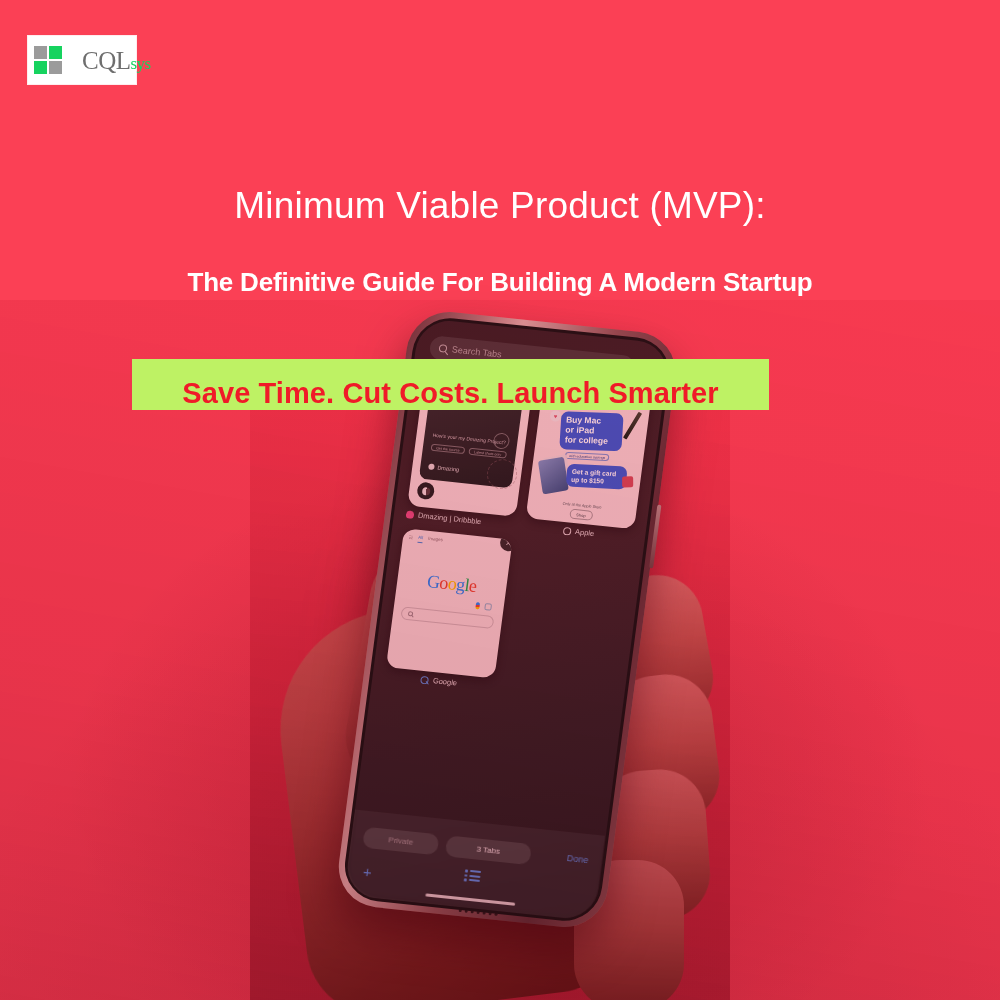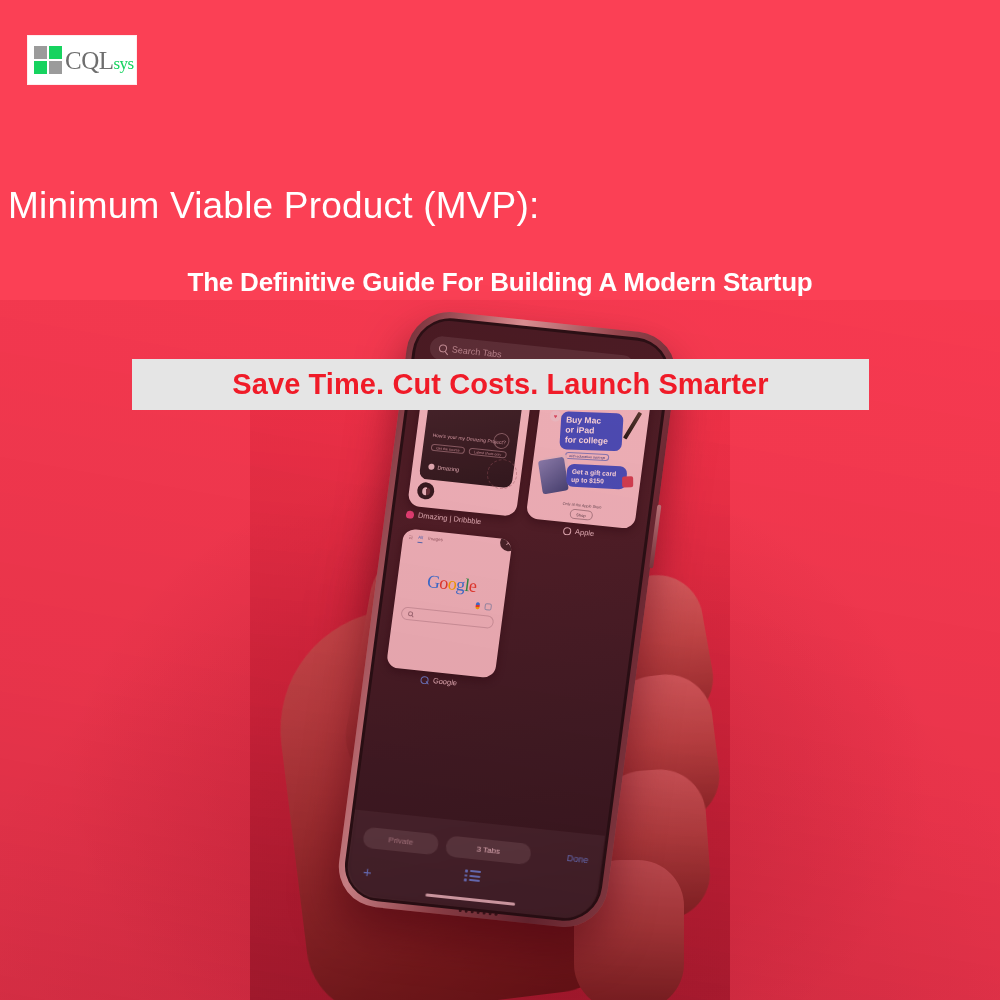--- a/index.html
+++ b/index.html
@@ -54,41 +54,41 @@
     display: grid;
     grid-template-columns: 1fr 1fr;
     grid-template-rows: 1fr 1fr;
     gap: 2px;
     flex: 0 0 auto;
   }
   .logo-sq { width: 100%; height: 100%; }
   .logo-sq.g { background: #9b9b9b; }
   .logo-sq.e { background: #16d35f; }
   .logo-word {
-    margin-left: 3px;
+    margin-left: 20px;
     font-family: "Liberation Serif", serif;
     font-size: 25px;
     line-height: 1;
     color: #6e6e6e;
     letter-spacing: -0.5px;
     white-space: nowrap;
   }
   .logo-word .sys {
     font-size: 17px;
     color: #16d35f;
     font-family: "Liberation Serif", serif;
   }
 
   
   .headline-1 {
     position: absolute;
-    left: 8px;
+    left: 0;
     right: 0;
     top: 186px;
-    text-align: left;
+    text-align: center;
     color: #ffffff;
     font-size: 37px;
     line-height: 1.1;
     font-weight: 400;
     letter-spacing: 0.2px;
     white-space: nowrap;
   }
   .headline-2 {
     position: absolute;
     left: 0;
@@ -101,25 +101,25 @@
     font-weight: 700;
     letter-spacing: -0.2px;
     white-space: nowrap;
   }
 
   
   .banner {
     position: absolute;
     left: 132px;
     top: 359px;
-    width: 737px;
+    width: 637px;
     height: 51px;
-    background: #e5e5e5;
+    background: #bef264;
     display: flex;
-    align-items: center;
+    align-items: flex-end;
     justify-content: center;
     z-index: 4;
   }
   .banner-text {
     color: #F01B28;
     font-size: 29px;
     font-weight: 700;
     letter-spacing: 0.1px;
     white-space: nowrap;
   }

